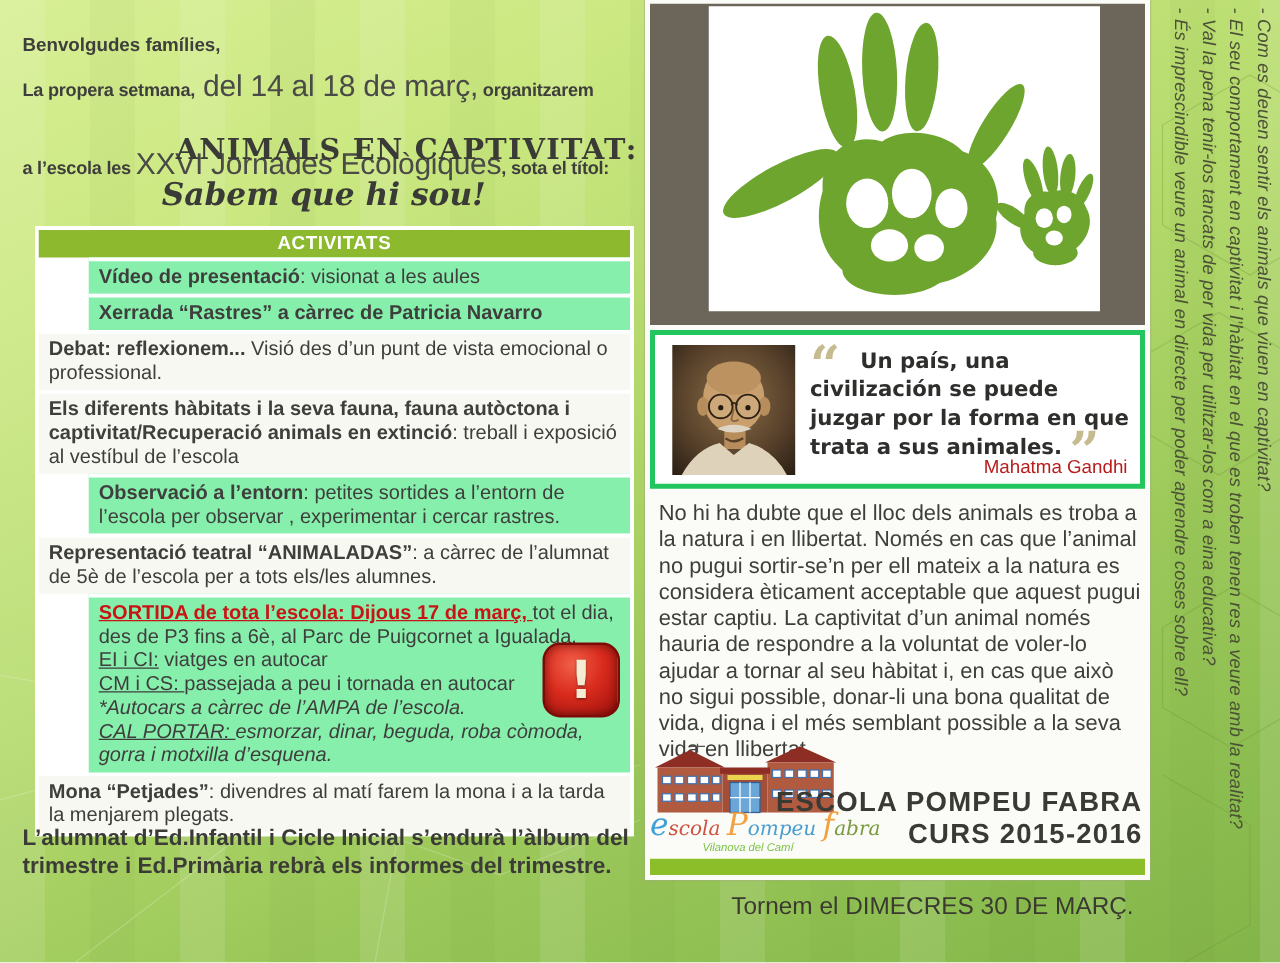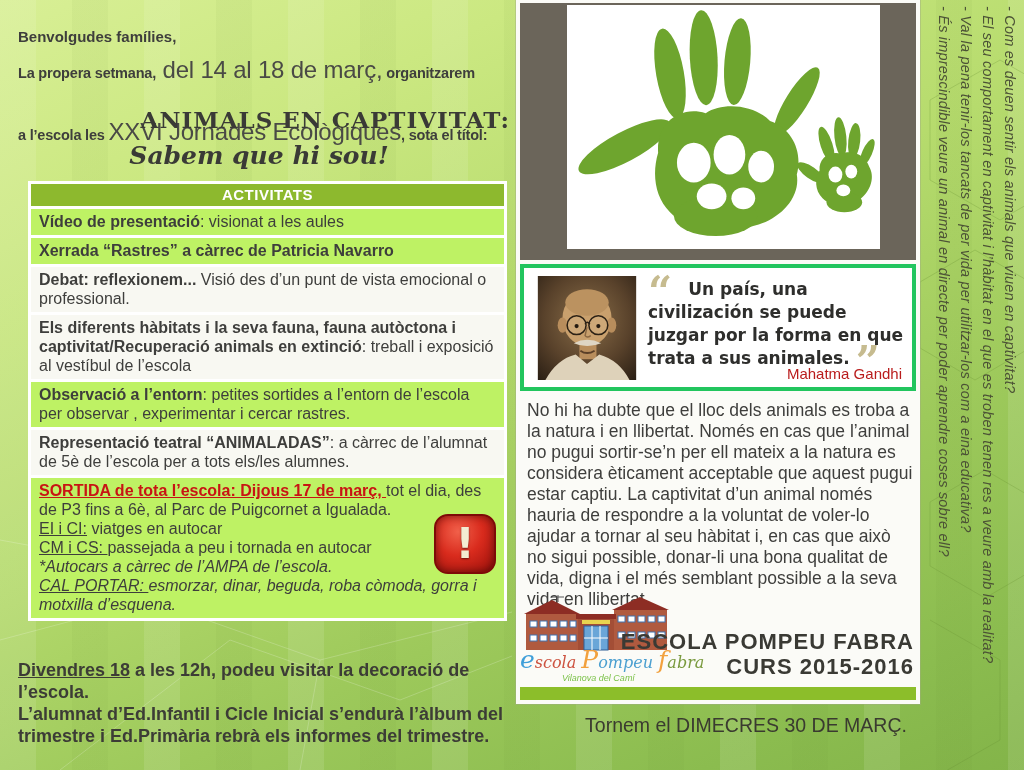--- a/index.html
+++ b/index.html
@@ -19,21 +19,21 @@
   .s-lg{font-weight:400;font-size:24px;color:#4a4a46;}
   .main-title{position:absolute;left:8px;top:106px;width:502px;text-align:right;
     font-family:"DejaVu Serif",serif;font-weight:900;font-size:23px;letter-spacing:1px;color:#3a3a36;}
   .sub-title{position:absolute;left:8px;top:141px;width:502px;text-align:center;
     font-family:"DejaVu Serif",serif;font-weight:900;font-style:italic;font-size:25px;color:#3a3a36;}
 
   
   .activities{position:absolute;left:28px;top:181px;width:479px;border:3px solid #fff;box-sizing:border-box;background:#fff;}
   .activities .hdr{background:#8db92e;color:#fff;font-weight:700;text-align:center;font-size:15px;padding:2px 0 3px;letter-spacing:.5px;}
   .row{padding:3px 8px 4px;font-size:16px;line-height:19px;border-top:3px solid #fff;}
-  .row.green{background:#bef264;}
+  .row.green{background:#86efac;margin-left:40px;}
   .row.white{background:#f8f8f2;}
   .row.sortida{position:relative;}
   .s-b{font-weight:700;}
   .s-r{font-weight:400;}
   .s-red{font-weight:700;color:#c81414;text-decoration:underline;}
   .s-u{text-decoration:underline;}
   .s-i{font-style:italic;}
   .s-iu{font-style:italic;text-decoration:underline;}
   .s-bu{font-weight:700;text-decoration:underline;}
   .alert-icon{position:absolute;right:8px;top:36px;width:58px;height:56px;border-radius:14px;
@@ -105,25 +105,25 @@
     <div id="activities-body">
         <div class="row green"><span class="s-b">Vídeo de presentació</span><span class="s-r">: visionat a les aules</span></div>
         <div class="row green"><span class="s-b">Xerrada “Rastres” a càrrec de Patricia Navarro</span></div>
         <div class="row white"><span class="s-b">Debat: reflexionem...</span><span class="s-r"> Visió des d’un punt de vista emocional o professional.</span></div>
         <div class="row white"><span class="s-b">Els diferents hàbitats i la seva fauna, fauna autòctona i captivitat/Recuperació animals en extinció</span><span class="s-r">: treball i exposició al vestíbul de l’escola</span></div>
         <div class="row green"><span class="s-b">Observació a l’entorn</span><span class="s-r">: petites sortides a l’entorn de l’escola per observar , experimentar i cercar rastres.</span></div>
         <div class="row white"><span class="s-b">Representació teatral “ANIMALADAS”</span><span class="s-r">: a càrrec de l’alumnat de 5è de l’escola per a tots els/les alumnes.</span></div>
         <div class="row green sortida"><span class="s-red">SORTIDA de tota l’escola: Dijous 17 de març, </span><span class="s-r">tot el dia, des de P3 fins a 6è, al Parc de Puigcornet a Igualada.</span><br><span class="s-u">EI i CI:</span><span class="s-r"> viatges en autocar</span><br><span class="s-u">CM i CS: </span><span class="s-r">passejada a peu i tornada en autocar</span><br><span class="s-i">*Autocars a càrrec de l’AMPA de l’escola.</span><br><span class="s-iu">CAL PORTAR: </span><span class="s-i">esmorzar, dinar, beguda, roba còmoda, gorra i motxilla d’esquena.</span><div class="alert-icon">
             <span>!</span>
           </div></div>
+        <div class="row white"><span class="s-b">Mona “Petjades”</span><span class="s-r">: divendres al matí farem la mona i a la tarda la menjarem plegats.</span></div>
       </div>
   </div>
 
   <div class="bottom-left">
-    <p><span class="s-bu">Divendres 18</span><span class="s-b"> a les 12h, podeu visitar la decoració de l’escola.</span></p>
     <p><span class="s-b">L’alumnat d’Ed.Infantil i Cicle Inicial s’endurà l’àlbum del trimestre i Ed.Primària rebrà els informes del trimestre.</span></p>
   </div>
 
   <div class="panel">
     <div class="hand-frame">
       <div class="hand-white">
         <svg viewBox="0 0 316 244">
           <g fill="#6ea52e">
             <ellipse cx="104" cy="68" rx="14" ry="46" transform="rotate(-10 104 68)"></ellipse>
             <ellipse cx="138" cy="52" rx="14" ry="48" transform="rotate(-3 138 52)"></ellipse>

